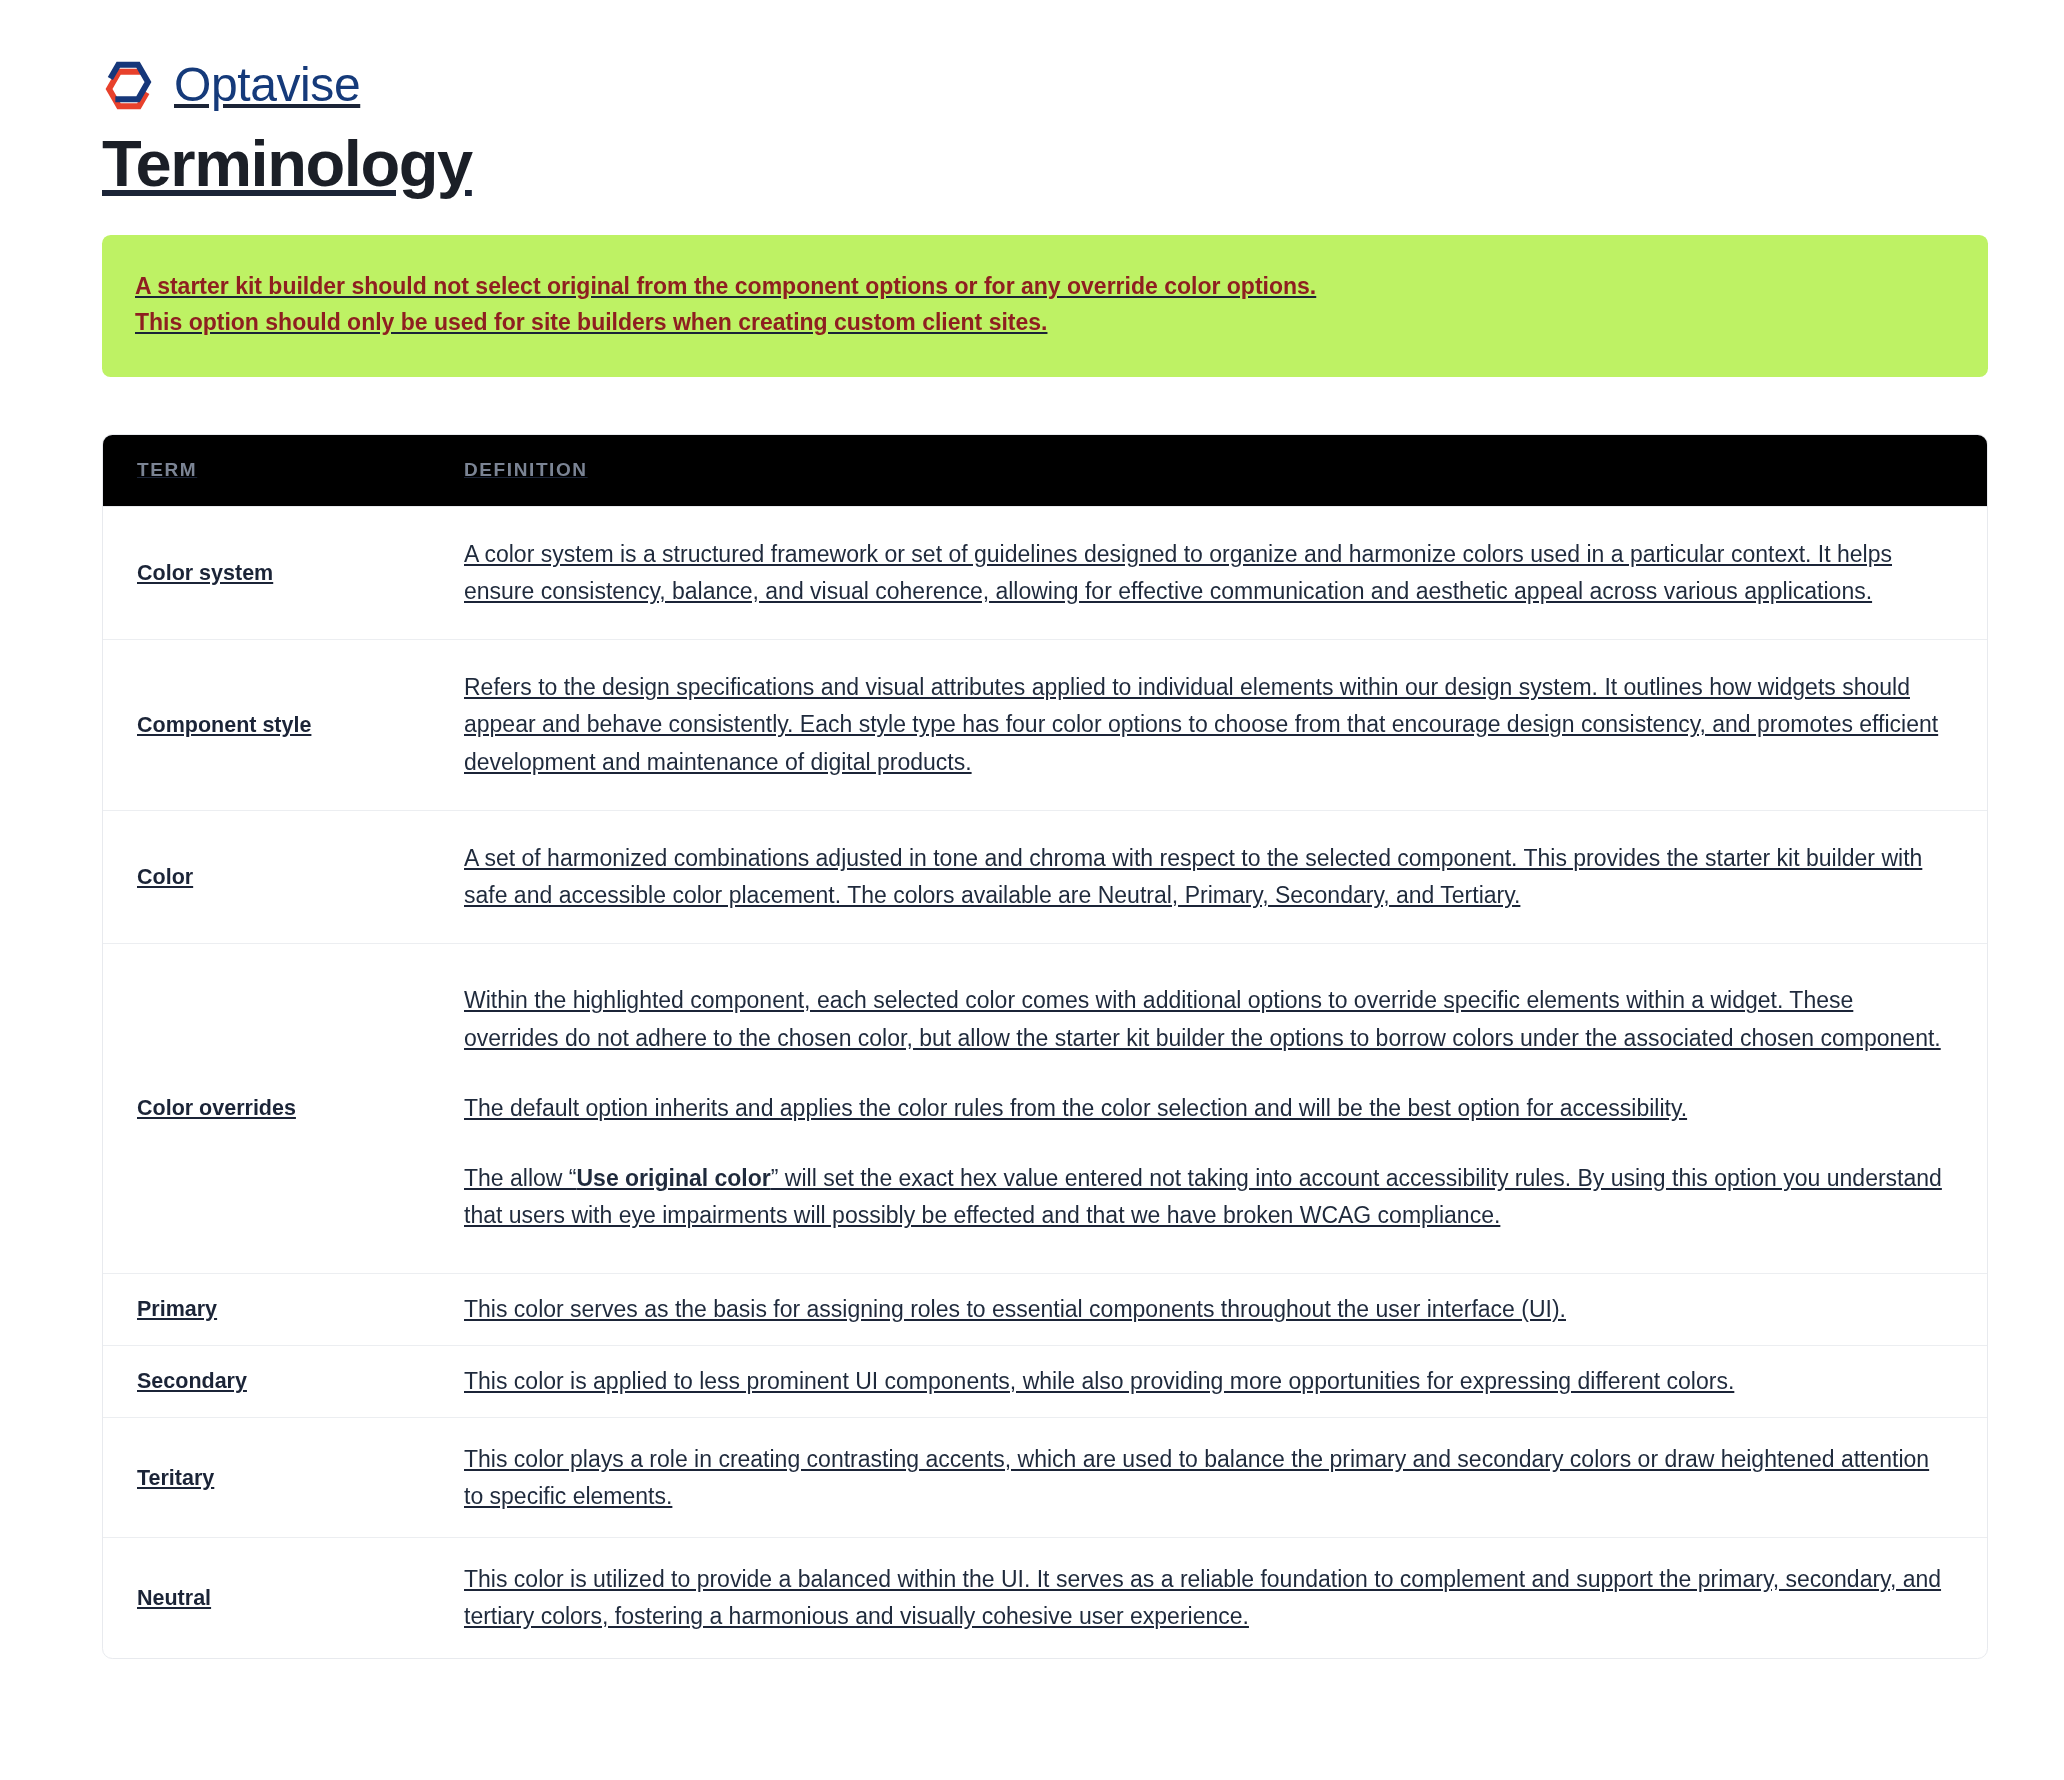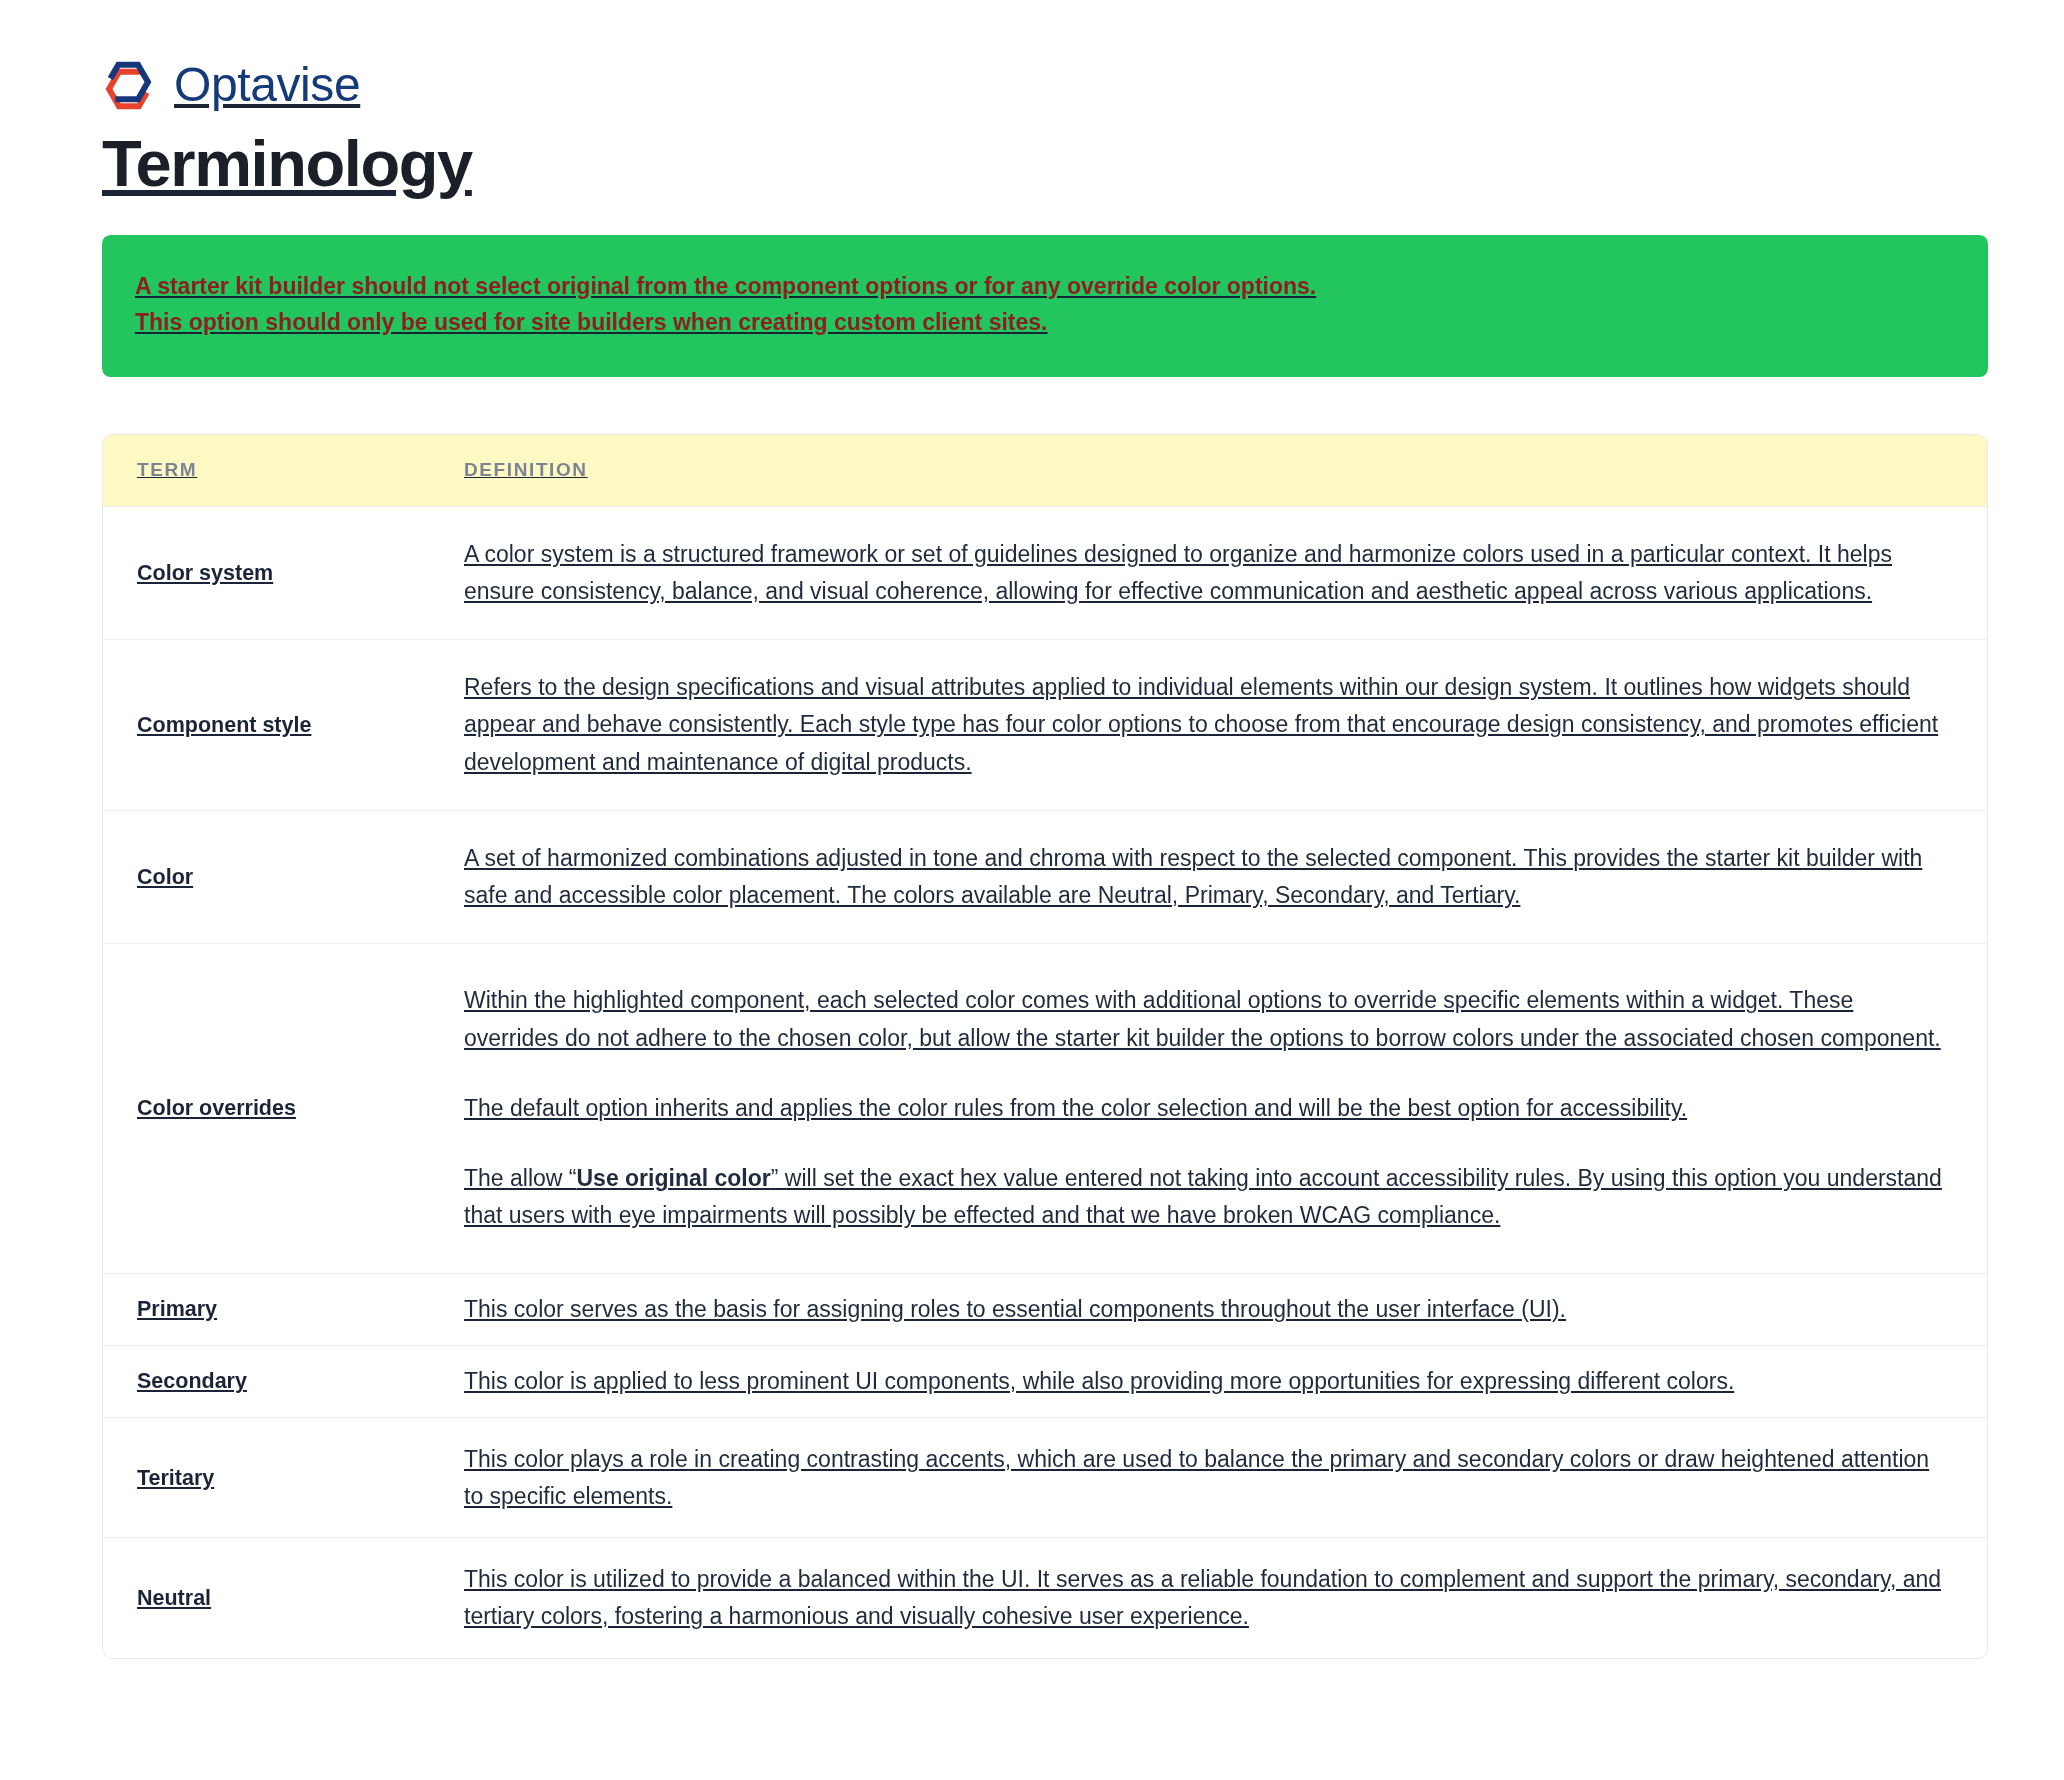--- a/index.html
+++ b/index.html
@@ -62,21 +62,21 @@
     font-size: 23px;
     line-height: 1.4;
     font-weight: 400;
     color: #1f2a3c;
   }
 
   
   .alert {
     margin-top: 36px;
     width: 1886px;
-    background: #22c55e;
+    background: #bef264;
     border-radius: 8.6px;
     padding: 34px 33px 36px 33px;
     color: #8e1f20;
   }
   .alert-line {
     font-size: 23px;
     line-height: 1.56;
     font-weight: 600;
   }
   .alert-line b { font-weight: 800; }
@@ -86,21 +86,21 @@
     margin-top: 57px;
     width: 1886px;
     border: 0.9px solid #e8eaee;
     border-radius: 10.3px;
     overflow: hidden;
     background: #ffffff;
   }
 
   .thead {
     display: flex;
-    background: #fef9c3;
+    background: #000000;
     border-bottom: 0.9px solid #e8eaee;
     height: 72px;
     align-items: center;
   }
   .th {
     font-size: 19px;
     font-weight: 600;
     letter-spacing: 1.6px;
     color: #7b8494;
     text-transform: uppercase;

